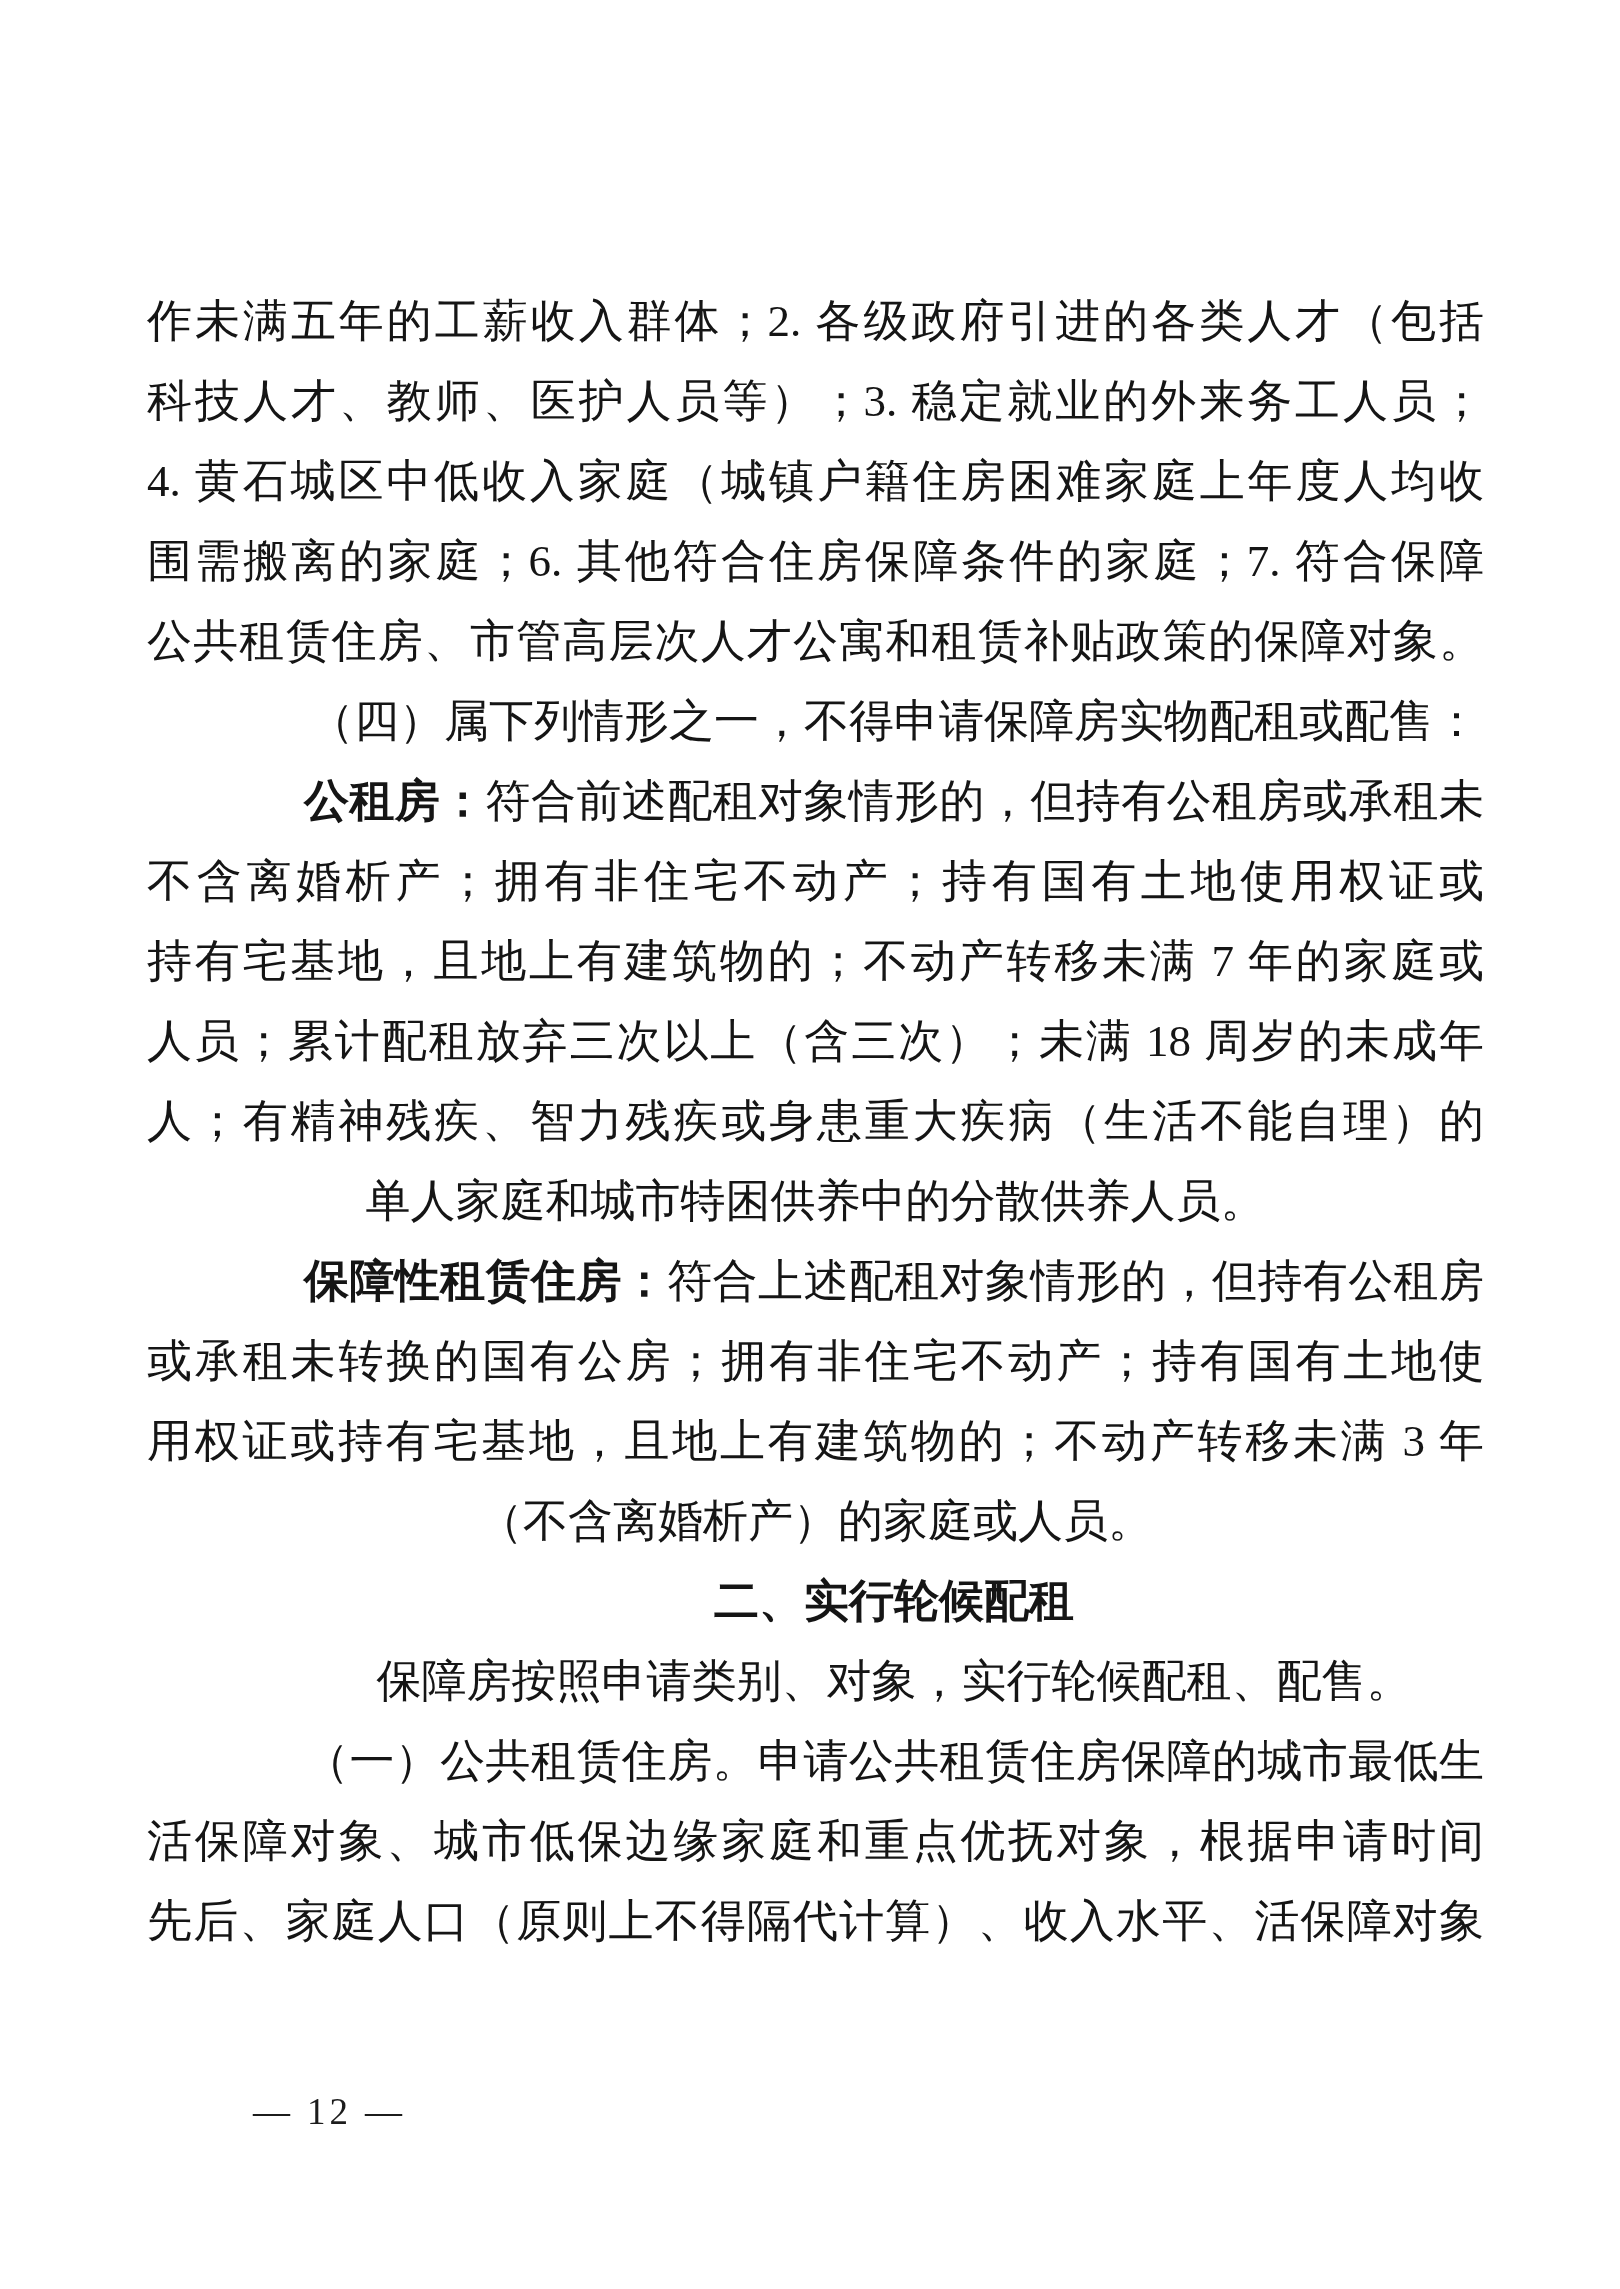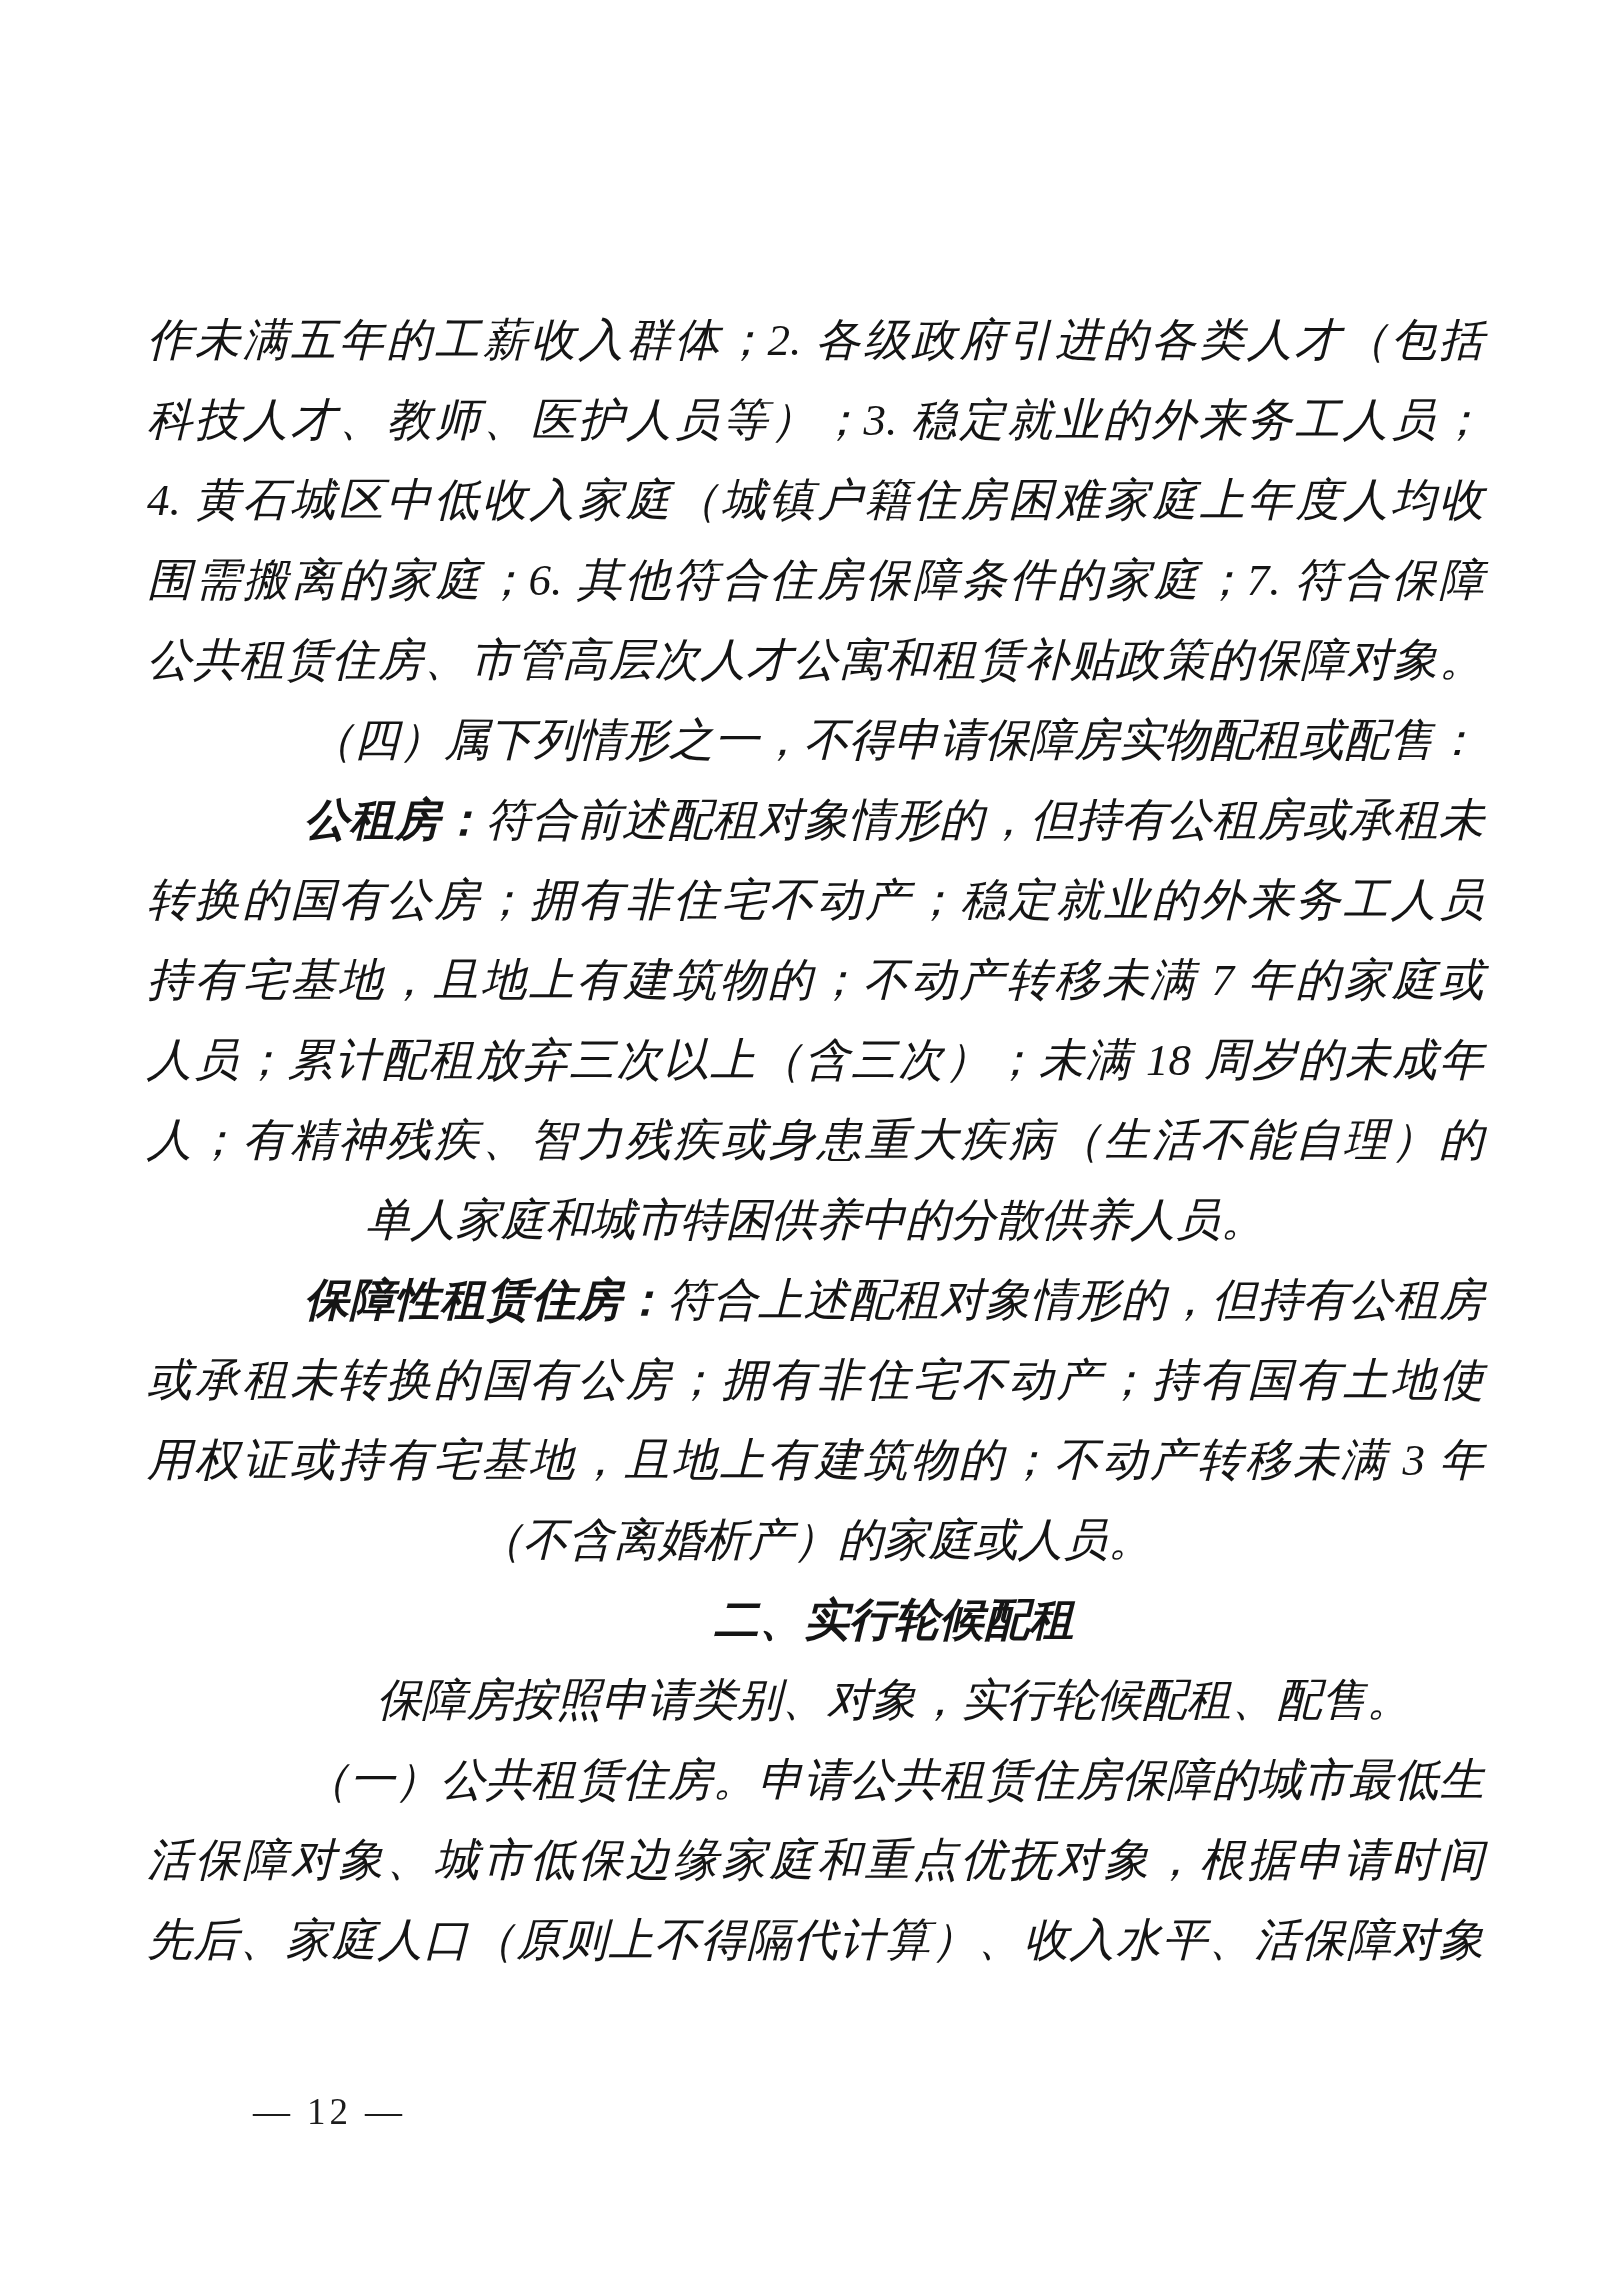--- a/index.html
+++ b/index.html
@@ -11,23 +11,22 @@
     position: relative;
     width: 1620px;
     height: 2290px;
     background: #ffffff;
     overflow: hidden;
     color: #151515;
   }
   .doc-body {
     position: absolute;
     left: 147px;
-    top: 300px;
+    top: 281px;
     width: 1337px;
-    font-style: italic;
   }
   .line {
     height: 80px;
     line-height: 80px;
     font-size: 45px;
     color: #151515;
     font-family: "Liberation Serif", "DejaVu Serif", serif;
     white-space: nowrap;
     text-align: center;
   }
@@ -68,21 +67,21 @@
 
 <div class="page">
   <div class="doc-body">
       <div class="line fill"><span class="kai">作未满五年的工薪收入群体；2. 各级政府引进的各类人才（包括</span></div>
       <div class="line fill"><span class="kai">科技人才、教师、医护人员等）；3. 稳定就业的外来务工人员；</span></div>
       <div class="line fill"><span class="kai">4. 黄石城区中低收入家庭（城镇户籍住房困难家庭上年度人均收</span></div>
       <div class="line fill"><span class="kai">围需搬离的家庭；6. 其他符合住房保障条件的家庭；7. 符合保障</span></div>
       <div class="line fill"><span class="kai">公共租赁住房、市管高层次人才公寓和租赁补贴政策的保障对象。</span></div>
       <div class="line indent"><span class="kai">（四）属下列情形之一，不得申请保障房实物配租或配售：</span></div>
       <div class="line fill indent"><span class="hei">公租房：</span><span class="kai">符合前述配租对象情形的，但持有公租房或承租未</span></div>
-      <div class="line fill"><span class="kai">转换的国有公房；拥有非住宅不动产；稳定就业的外来务工人员</span></div>
+      <div class="line fill"><span class="kai">不含离婚析产；拥有非住宅不动产；持有国有土地使用权证或</span></div>
       <div class="line fill"><span class="kai">持有宅基地，且地上有建筑物的；不动产转移未满 7 年的家庭或</span></div>
       <div class="line fill"><span class="kai">人员；累计配租放弃三次以上（含三次）；未满 18 周岁的未成年</span></div>
       <div class="line fill"><span class="kai">人；有精神残疾、智力残疾或身患重大疾病（生活不能自理）的</span></div>
       <div class="line"><span class="kai">单人家庭和城市特困供养中的分散供养人员。</span></div>
       <div class="line fill indent"><span class="hei">保障性租赁住房：</span><span class="kai">符合上述配租对象情形的，但持有公租房</span></div>
       <div class="line fill"><span class="kai">或承租未转换的国有公房；拥有非住宅不动产；持有国有土地使</span></div>
       <div class="line fill"><span class="kai">用权证或持有宅基地，且地上有建筑物的；不动产转移未满 3 年</span></div>
       <div class="line"><span class="kai">（不含离婚析产）的家庭或人员。</span></div>
       <div class="line indent"><span class="hei">二、实行轮候配租</span></div>
       <div class="line indent"><span class="kai">保障房按照申请类别、对象，实行轮候配租、配售。</span></div>

